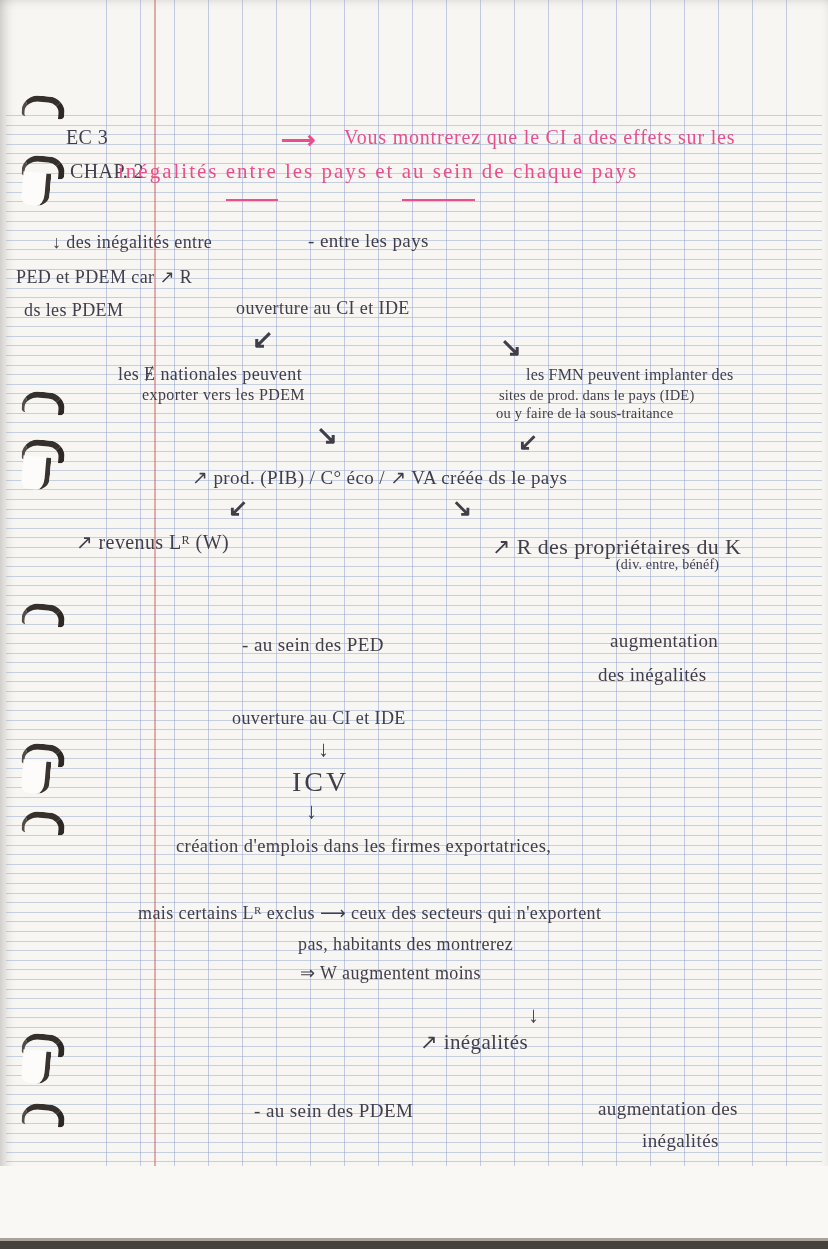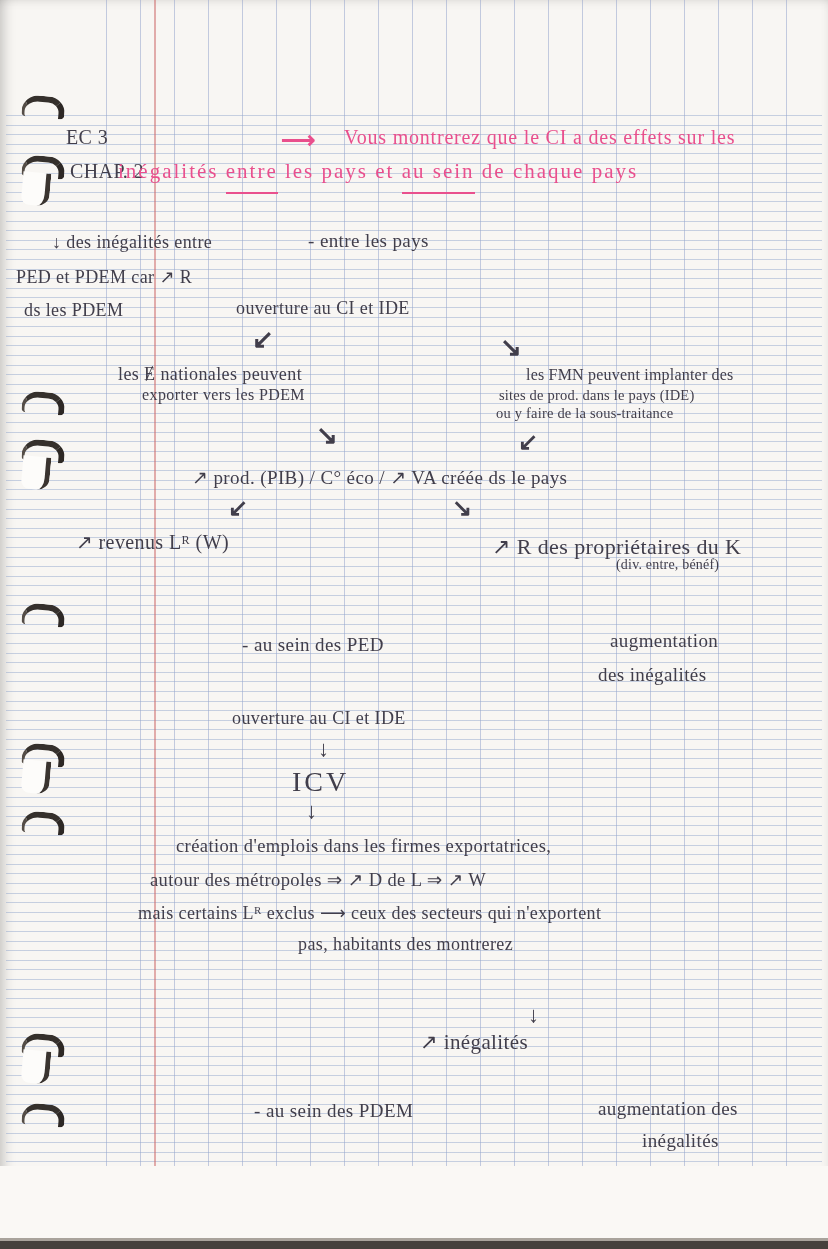--- a/index.html
+++ b/index.html
@@ -25,21 +25,21 @@
     border-top:6px solid #35302c;border-left:3px solid #544d47;border-right:6px solid #2d2残825;
     border-right:6px solid #2d2825;transform:rotate(5deg);}
   .hole--tail::after{content:"";position:absolute;left:-1px;top:11px;width:23px;height:33px;
     background:#fdfcfa;border-right:5px solid #3a3430;border-radius:0 0 12px 8px;}
 
   
   .t{position:absolute;white-space:nowrap;letter-spacing:.4px;font-family:Liberation Serif, serif;}
   .ink{color:#413e4b;}
   .pink{color:#e94f8d;}
   .arrow{font-weight:bold;}
-  .u-pink{border-bottom:2.5px solid #e9508d;padding-bottom:9px;}
+  .u-pink{border-bottom:2.5px solid #e9508d;padding-bottom:16px;}
   .sm{letter-spacing:.2px;margin-left:44px;}
 </style>
 </head>
 <body>
 
 <div id="page">
 
   <div class="rule-v"></div>
   <div class="rule-h"></div>
   <div class="rule-margin"></div>
@@ -91,23 +91,23 @@
 
   <div class="t ink" style="left:242px;top:634px;font-size:19px">- au sein des PED</div>
   <div class="t ink" style="left:610px;top:630px;font-size:19px">augmentation</div>
   <div class="t ink" style="left:598px;top:664px;font-size:19px">des inégalités</div>
   <div class="t ink" style="left:232px;top:708px;font-size:18px">ouverture au CI et IDE</div>
   <div class="t ink arrow" style="left:318px;top:736px;font-size:22px">↓</div>
   <div class="t ink" style="left:292px;top:766px;font-size:28px;letter-spacing:3px">ICV</div>
   <div class="t ink arrow" style="left:306px;top:798px;font-size:22px">↓</div>
 
   <div class="t ink" style="left:176px;top:836px;font-size:18.5px">création d'emplois dans les firmes exportatrices,</div>
-  <div class="t ink" style="left:150px;top:869px;font-size:18.5px">autour des métropoles ⇒ ↗ D de L ⇒ ↗ W</div>
   <div class="t ink" style="left:138px;top:902px;font-size:18px">mais certains Lᴿ exclus ⟶ ceux des secteurs qui n'exportent</div>
   <div class="t ink" style="left:298px;top:934px;font-size:18px">pas, habitants des montrerez</div>
+  <div class="t ink" style="left:300px;top:962px;font-size:18px">⇒ W augmentent moins</div>
   <div class="t ink arrow" style="left:528px;top:1002px;font-size:22px">↓</div>
   <div class="t ink" style="left:420px;top:1030px;font-size:21px">↗ inégalités</div>
 
   <div class="t ink" style="left:254px;top:1100px;font-size:19px">- au sein des PDEM</div>
   <div class="t ink" style="left:598px;top:1098px;font-size:19px">augmentation des</div>
   <div class="t ink" style="left:642px;top:1130px;font-size:19px">inégalités</div>
 
 </div>
 
 </body></html>

